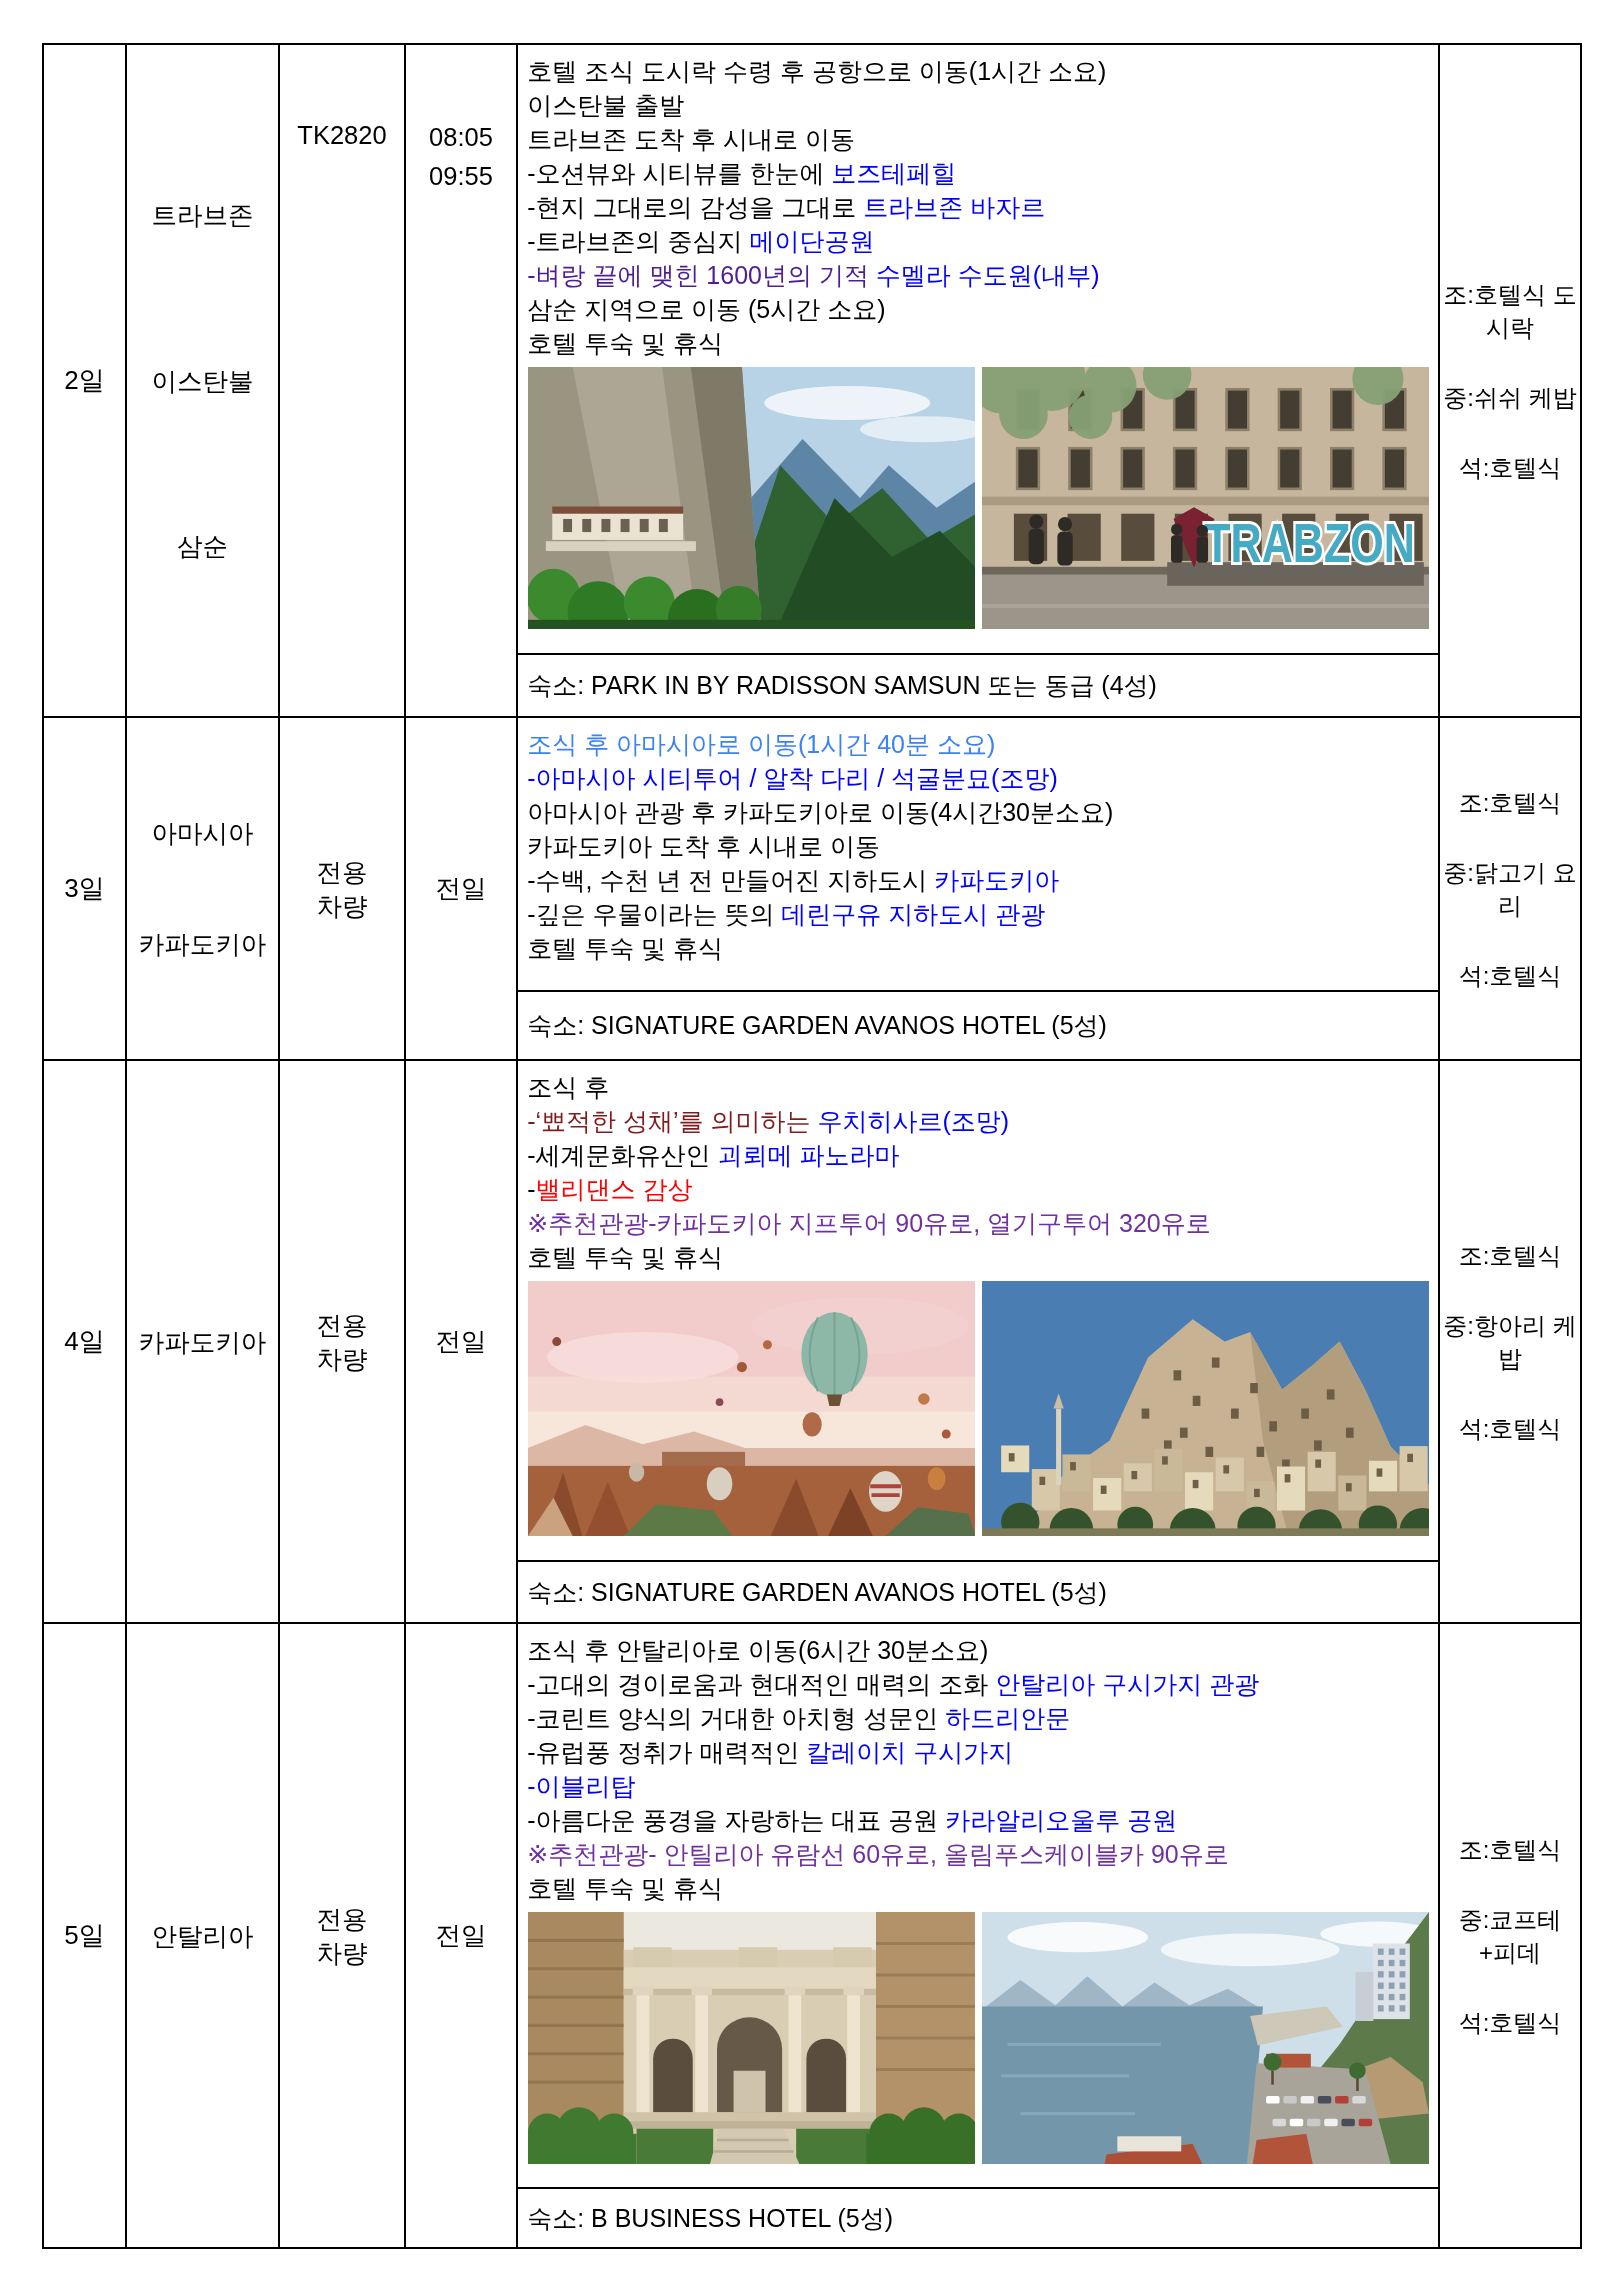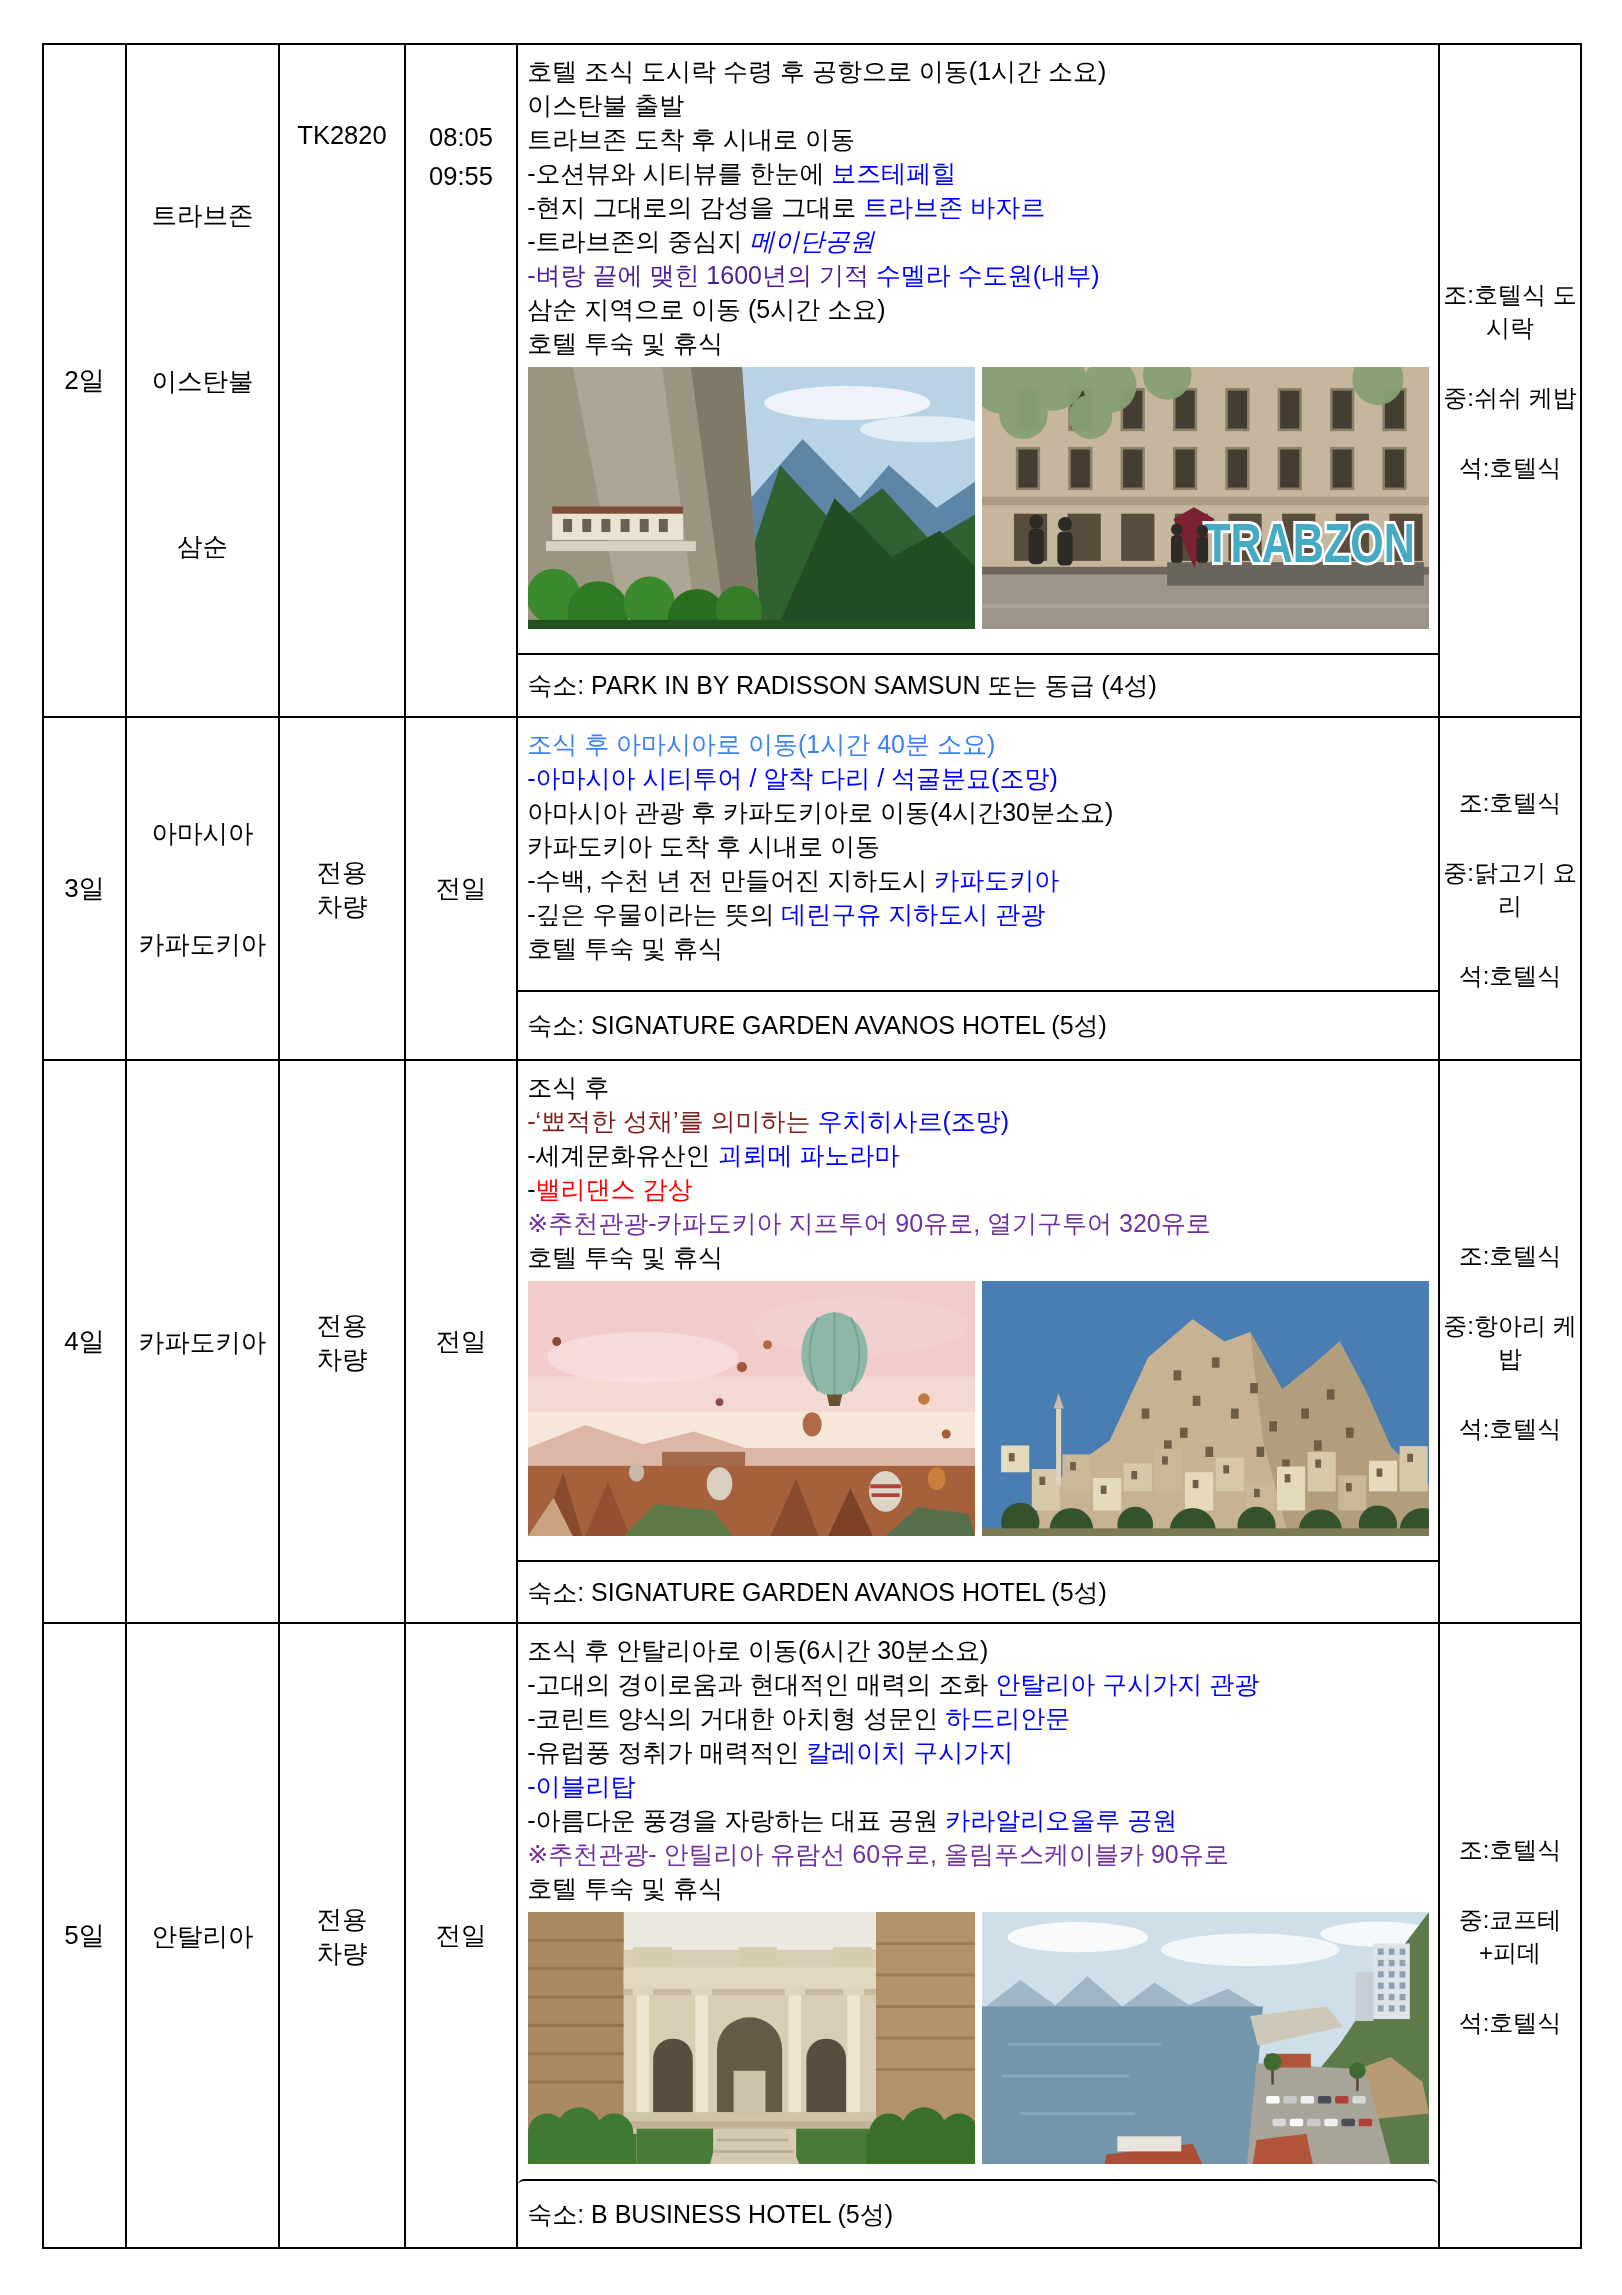--- a/index.html
+++ b/index.html
@@ -54,21 +54,21 @@
           <div>08:05</div>
           <div>09:55</div>
         </div>
         <div class="col-itin">
           <div class="itin-body">
             <div class="itin-line"><span style="color: rgb(0, 0, 0);">호텔 조식 도시락 수령 후 공항으로 이동(1시간 소요)</span></div>
             <div class="itin-line"><span style="color: rgb(0, 0, 0);">이스탄불 출발</span></div>
             <div class="itin-line"><span style="color: rgb(0, 0, 0);">트라브존 도착 후 시내로 이동</span></div>
             <div class="itin-line"><span style="color: rgb(0, 0, 0);">-오션뷰와 시티뷰를 한눈에 </span><span style="color: rgb(0, 0, 255);">보즈테페힐</span></div>
             <div class="itin-line"><span style="color: rgb(0, 0, 0);">-현지 그대로의 감성을 그대로 </span><span style="color: rgb(0, 0, 255);">트라브존 바자르</span></div>
-            <div class="itin-line"><span style="color: rgb(0, 0, 0);">-트라브존의 중심지 </span><span style="color: rgb(0, 0, 255); font-style: italic;">메이단공원</span></div>
+            <div class="itin-line"><span style="color: rgb(0, 0, 0);">-트라브존의 중심지 </span><span style="color: rgb(0, 0, 255);">메이단공원</span></div>
             <div class="itin-line"><span style="color: #4c1d95; margin-top: 34px;">-벼랑 끝에 맺힌 1600년의 기적 </span><span style="color: rgb(0, 0, 255);">수멜라 수도원(내부)</span></div>
             <div class="itin-line"><span style="color: rgb(0, 0, 0);">삼순 지역으로 이동 (5시간 소요)</span></div>
             <div class="itin-line"><span style="color: rgb(0, 0, 0);">호텔 투숙 및 휴식</span></div>
             <div class="photo-row" style="height: 262px;">
               <div class="photo">
                 <svg viewBox="0 0 700 400" preserveAspectRatio="none" xmlns="http://www.w3.org/2000/svg">
                   <rect width="700" height="400" fill="#b9d3e6"></rect>
                   <ellipse cx="500" cy="55" rx="130" ry="26" fill="#edf3f8"></ellipse>
                   <ellipse cx="620" cy="95" rx="100" ry="20" fill="#e2edf5"></ellipse>
                   <polygon points="340,210 430,110 520,200 565,150 640,215 700,175 700,400 340,400" fill="#5d86a6"></polygon>
@@ -455,21 +455,21 @@
                   <polygon points="195,385 330,368 345,400 192,400" fill="#ad4f36"></polygon>
                   <rect x="212" y="356" width="100" height="24" fill="#e8e4da"></rect>
                   <circle cx="455" cy="238" r="14" fill="#3f6b33"></circle>
                   <path d="M455,252 v22" stroke="#5a4a32" stroke-width="4"></path>
                   <circle cx="588" cy="252" r="13" fill="#3f6b33"></circle>
                   <path d="M588,264 v20" stroke="#5a4a32" stroke-width="4"></path>
                 </svg>
               </div>
             </div>
           </div>
-          <div class="itin-acc" style="height: 68px; border-radius: 6px;">
+          <div class="itin-acc" style="height: 60px;">
             <span>숙소: B BUSINESS HOTEL (5성)</span>
           </div>
         </div>
         <div class="cell col-meals">
           <div class="meal-item">조:호텔식</div>
           <div class="meal-item">중:쿄프테+피데</div>
           <div class="meal-item">석:호텔식</div>
         </div>
       </div>
     </div>

